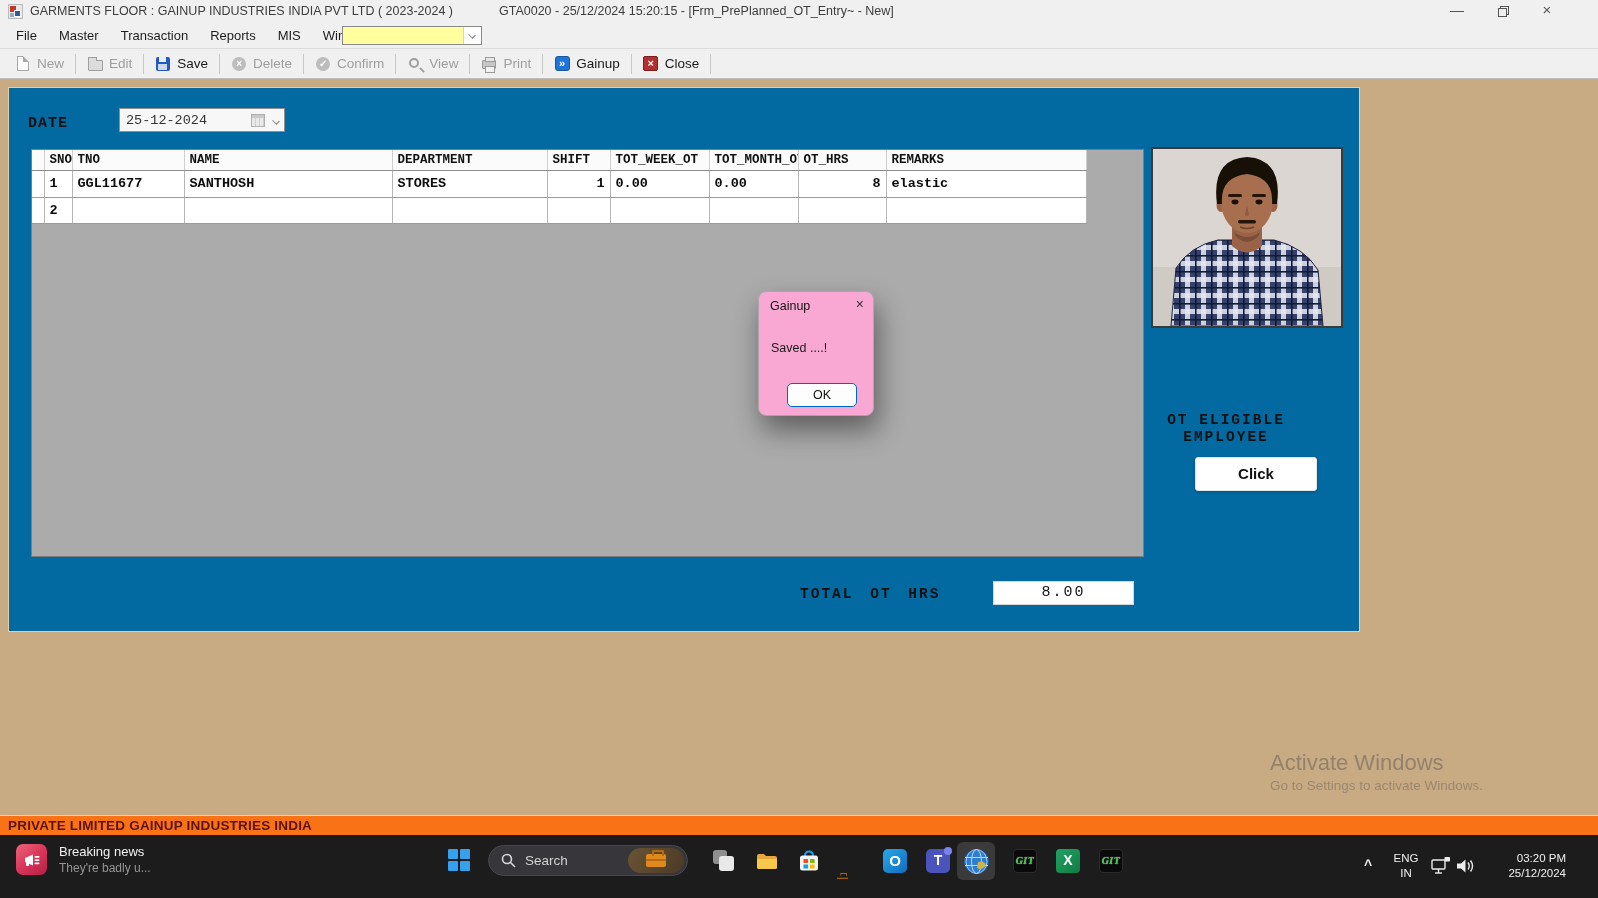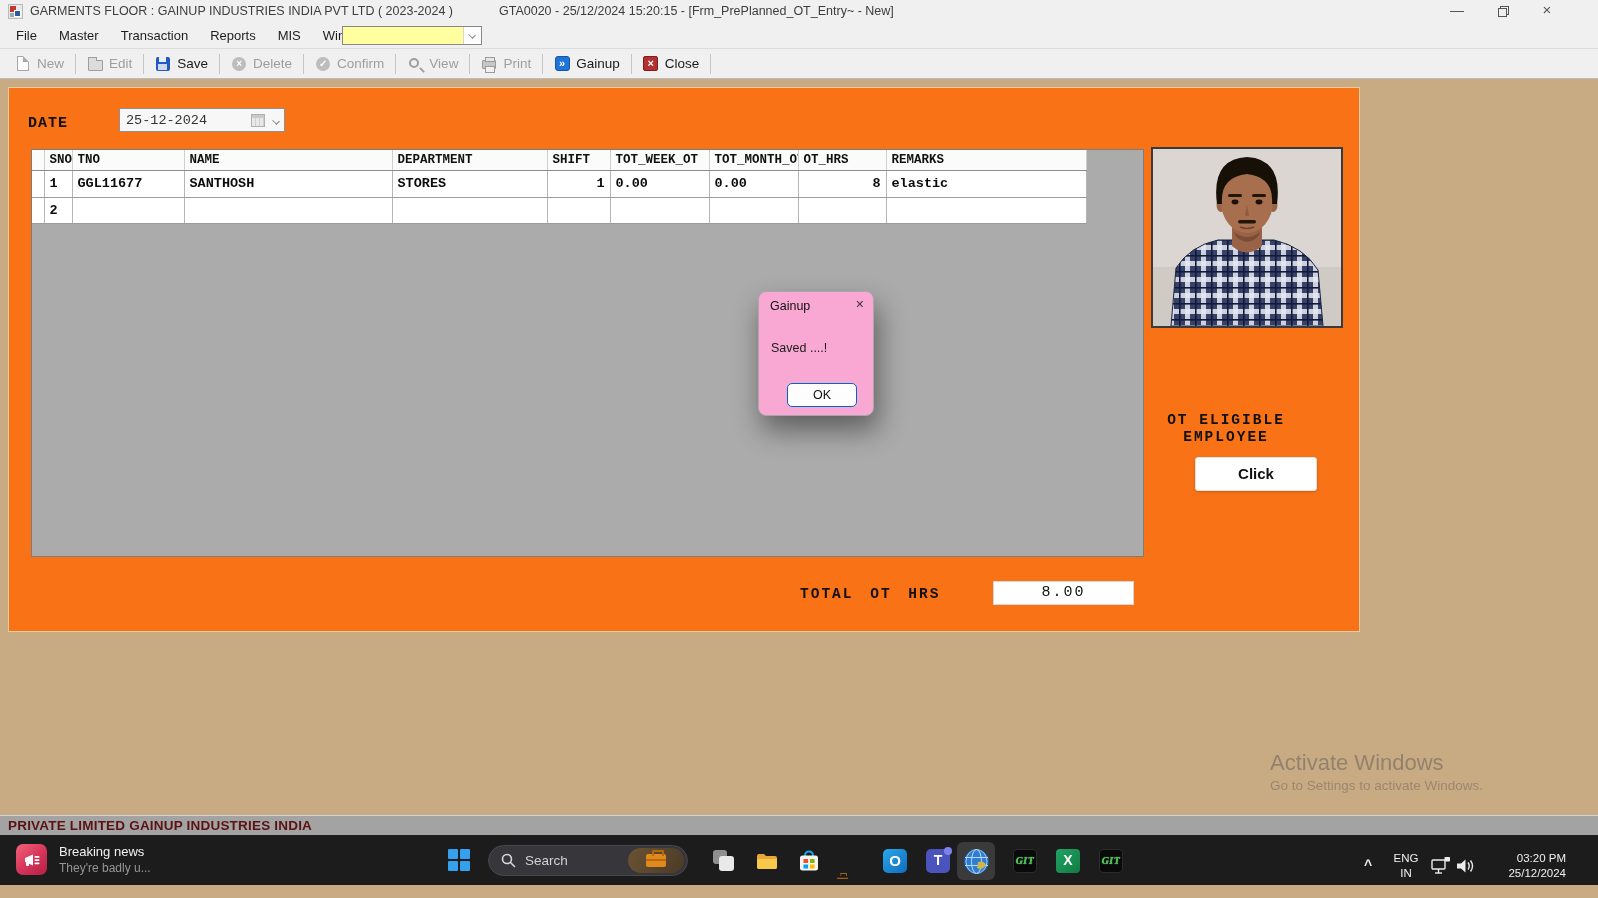--- a/index.html
+++ b/index.html
@@ -46,21 +46,21 @@
   .icon-save:after{content:"";position:absolute;left:2px;top:7px;width:9px;height:6px;background:#ccd8ee;}
   .icon-circle{width:14px;height:14px;border-radius:50%;background:#bdbdbd;color:#fff;font-size:10px;font-weight:bold;text-align:center;line-height:14px;}
   .icon-view{position:relative;width:10px;height:10px;border:2px solid #9e9e9e;border-radius:50%;margin:-2px 0 0 -3px;}
   .icon-view:after{content:"";position:absolute;left:8px;top:9px;width:6px;height:2px;background:#9e9e9e;transform:rotate(45deg);}
   .icon-print{position:relative;width:14px;height:9px;background:#c7c7c7;border:1px solid #9a9a9a;border-radius:1px;margin-top:2px;}
   .icon-print:before{content:"";position:absolute;left:2px;top:-4px;width:8px;height:3px;background:#e6e6e6;border:1px solid #9a9a9a;}
   .icon-print:after{content:"";position:absolute;left:2px;top:5px;width:8px;height:5px;background:#f2f2f2;border:1px solid #9a9a9a;}
   .icon-cancel{width:15px;height:15px;background:#1e74d8;border:1px solid #15579f;border-radius:3px;color:#fff;font-size:11px;font-weight:bold;text-align:center;line-height:13px;}
   .icon-closebtn{width:15px;height:15px;background:#b23030;border:1px solid #7d1d1d;border-radius:2px;color:#fff;font-size:11px;font-weight:bold;text-align:center;line-height:13px;}
   
-  .form{position:absolute;left:8px;top:87px;width:1352px;height:545px;background:#f97316;border:1px solid #e2cfa4;}
+  .form{position:absolute;left:8px;top:87px;width:1352px;height:545px;background:#0369a1;border:1px solid #e2cfa4;}
   .date-label{position:absolute;left:19px;top:27px;font-family:"Liberation Mono",monospace;font-weight:bold;font-size:15px;letter-spacing:1px;color:#111;}
   .date-picker{position:absolute;left:110px;top:20px;width:166px;height:24px;background:#f7f7f7;border:1px solid #8f8f8f;display:flex;align-items:center;}
   .date-picker .dval{font-family:"Liberation Mono",monospace;font-size:13.5px;color:#333;padding-left:6px;flex:1;}
   .cal-icon{width:14px;height:13px;border:1px solid #b0b0b0;background:
       linear-gradient(#c9c9c9 0 3px, transparent 3px),
       repeating-linear-gradient(90deg,#e9e9e9 0 3px,#cfcfcf 3px 4px);margin-right:3px;}
   .dp-arrow{position:relative;width:14px;height:100%;margin-right:2px;}
   
   .grid-box{position:absolute;left:22px;top:61px;width:1113px;height:408px;background:#ababab;border:1px solid #7c7c7c;overflow:hidden;}
   table.grid{border-collapse:collapse;table-layout:fixed;width:1054px;}
@@ -80,24 +80,24 @@
   
   .photo{position:absolute;left:1142px;top:59px;width:192px;height:181px;background:#d9d4cf;border:2px solid #3a3a3a;}
   .photo svg{display:block;width:100%;height:100%;}
   .ot-caption{position:absolute;left:1128px;top:324px;width:178px;text-align:center;font-family:"Liberation Mono",monospace;font-weight:bold;font-size:14.5px;letter-spacing:2px;line-height:17px;color:#111;}
   .click-btn{position:absolute;left:1186px;top:369px;width:122px;height:34px;background:#fff;border:1px solid #e4e4e4;border-radius:3px;box-shadow:0 1px 3px rgba(0,0,0,.18);font-size:15px;font-weight:bold;color:#111;text-align:center;line-height:32px;cursor:default;}
   .total-label{position:absolute;left:791px;top:498px;font-family:"Liberation Mono",monospace;font-weight:bold;font-size:14.5px;letter-spacing:2px;word-spacing:6px;color:#111;}
   .total-value{position:absolute;left:984px;top:493px;width:141px;height:24px;background:#fff;border:1px solid #d6d6d6;font-family:"Liberation Mono",monospace;font-size:15px;letter-spacing:2px;color:#111;text-align:center;line-height:22px;}
   
   .wm1{position:absolute;left:1270px;top:750px;font-size:22px;color:rgba(85,85,85,.48);}
   .wm2{position:absolute;left:1270px;top:778px;font-size:13.5px;color:rgba(85,85,85,.42);}
-  .statusbar{position:absolute;left:0;top:815px;width:1598px;height:24px;background:#a3a3a3;border-top:1px solid #d2d2d2;}
+  .statusbar{position:absolute;left:0;top:815px;width:1598px;height:24px;background:#f97316;border-top:1px solid #d2d2d2;}
   .status-text{position:absolute;left:8px;top:2px;font-size:13.5px;font-weight:bold;letter-spacing:.2px;color:#5a1212;}
   
-  .taskbar{position:absolute;left:0;top:835px;width:1598px;height:50px;background:#1c1c1c;}
+  .taskbar{position:absolute;left:0;top:835px;width:1598px;height:63px;background:#1c1c1c;}
   .widget{position:absolute;left:16px;top:9px;display:flex;align-items:center;cursor:default;}
   .widget-icon{position:relative;width:31px;height:31px;border-radius:7px;background:linear-gradient(140deg,#f0647c 0%,#d8365a 50%,#b41f46 100%);display:flex;align-items:center;justify-content:center;}
   .widget-icon:before{content:"";position:absolute;left:-4px;top:3px;width:26px;height:26px;border-radius:6px;background:#7a5bd6;transform:rotate(-12deg);z-index:-1;opacity:.9;}
   .widget-text{margin-left:12px;}
   .widget-title{font-size:13px;color:#f2f2f2;}
   .widget-sub{font-size:12px;color:#969696;margin-top:2px;}
   .start-btn{position:absolute;left:447px;top:13px;width:24px;height:24px;cursor:default;}
   .search-pill{position:absolute;left:488px;top:10px;width:200px;height:31px;background:#36363b;border:1px solid #47474c;border-radius:16px;display:flex;align-items:center;padding-left:12px;}
   .search-pill input{background:transparent;border:none;outline:none;color:#e0e0e0;font-size:13.5px;width:100px;margin-left:9px;font-family:"Liberation Sans",sans-serif;}
   .search-pill input::placeholder{color:#d2d2d2;opacity:1;}

